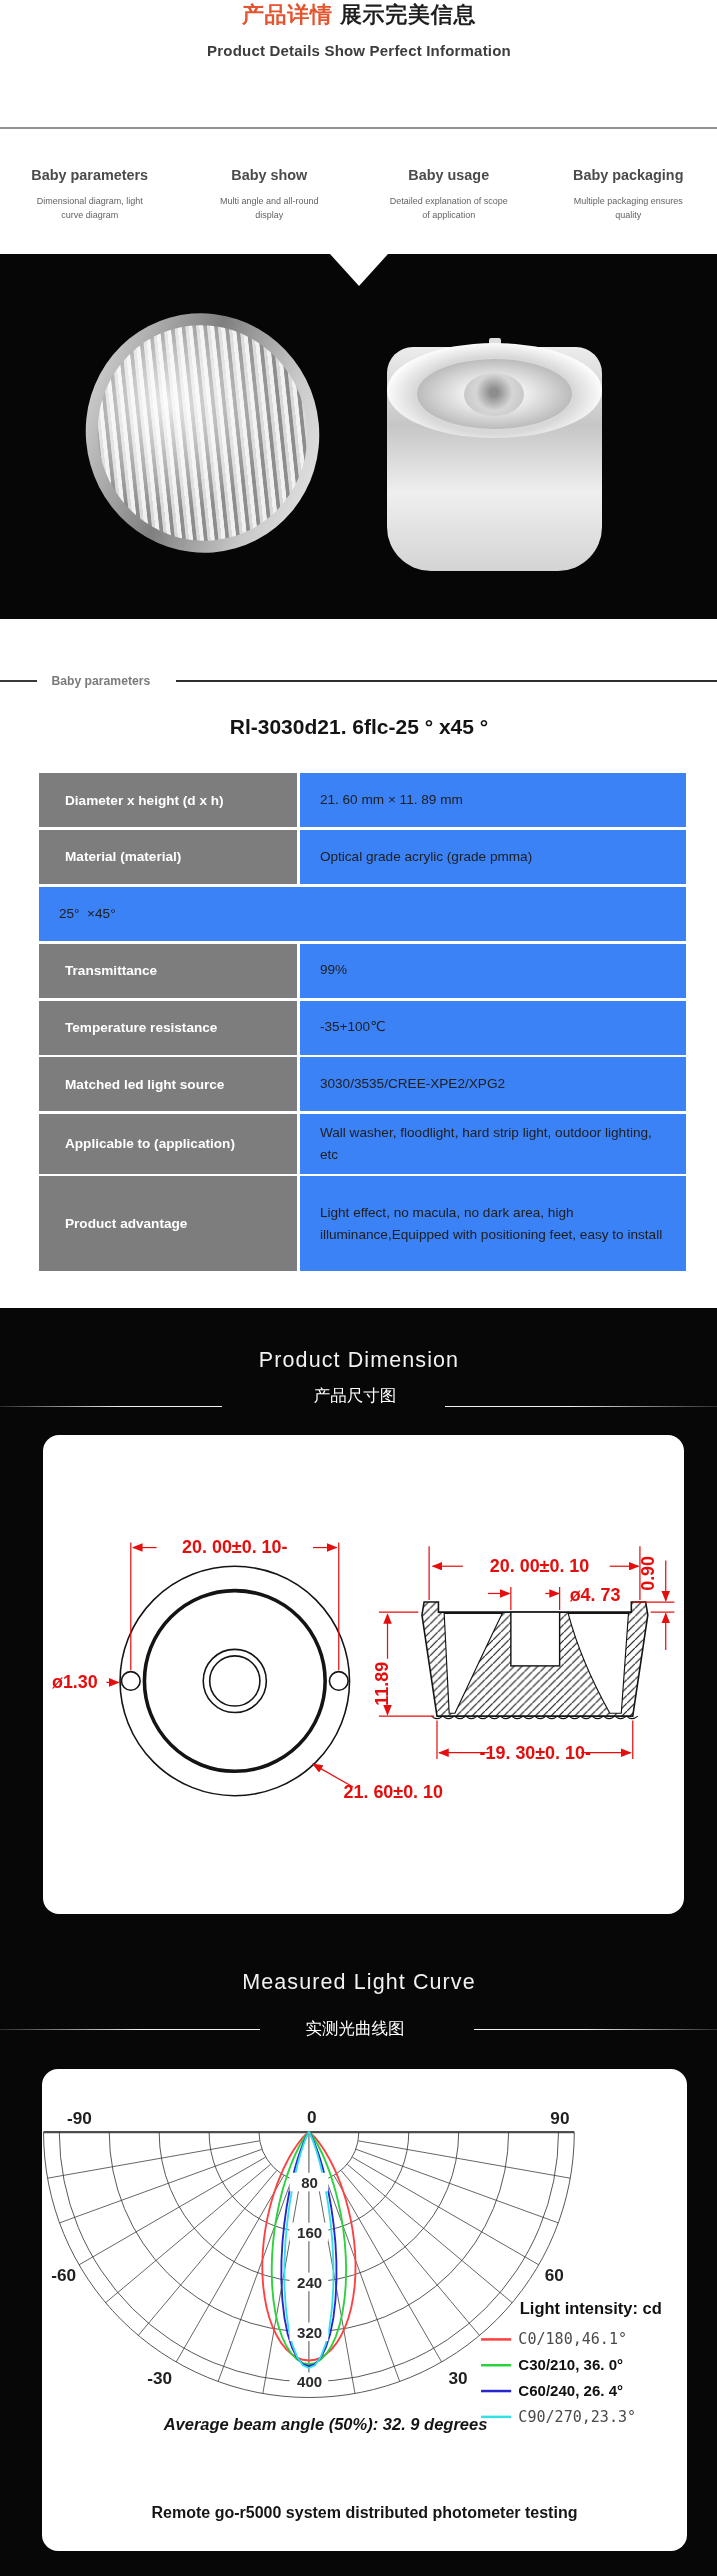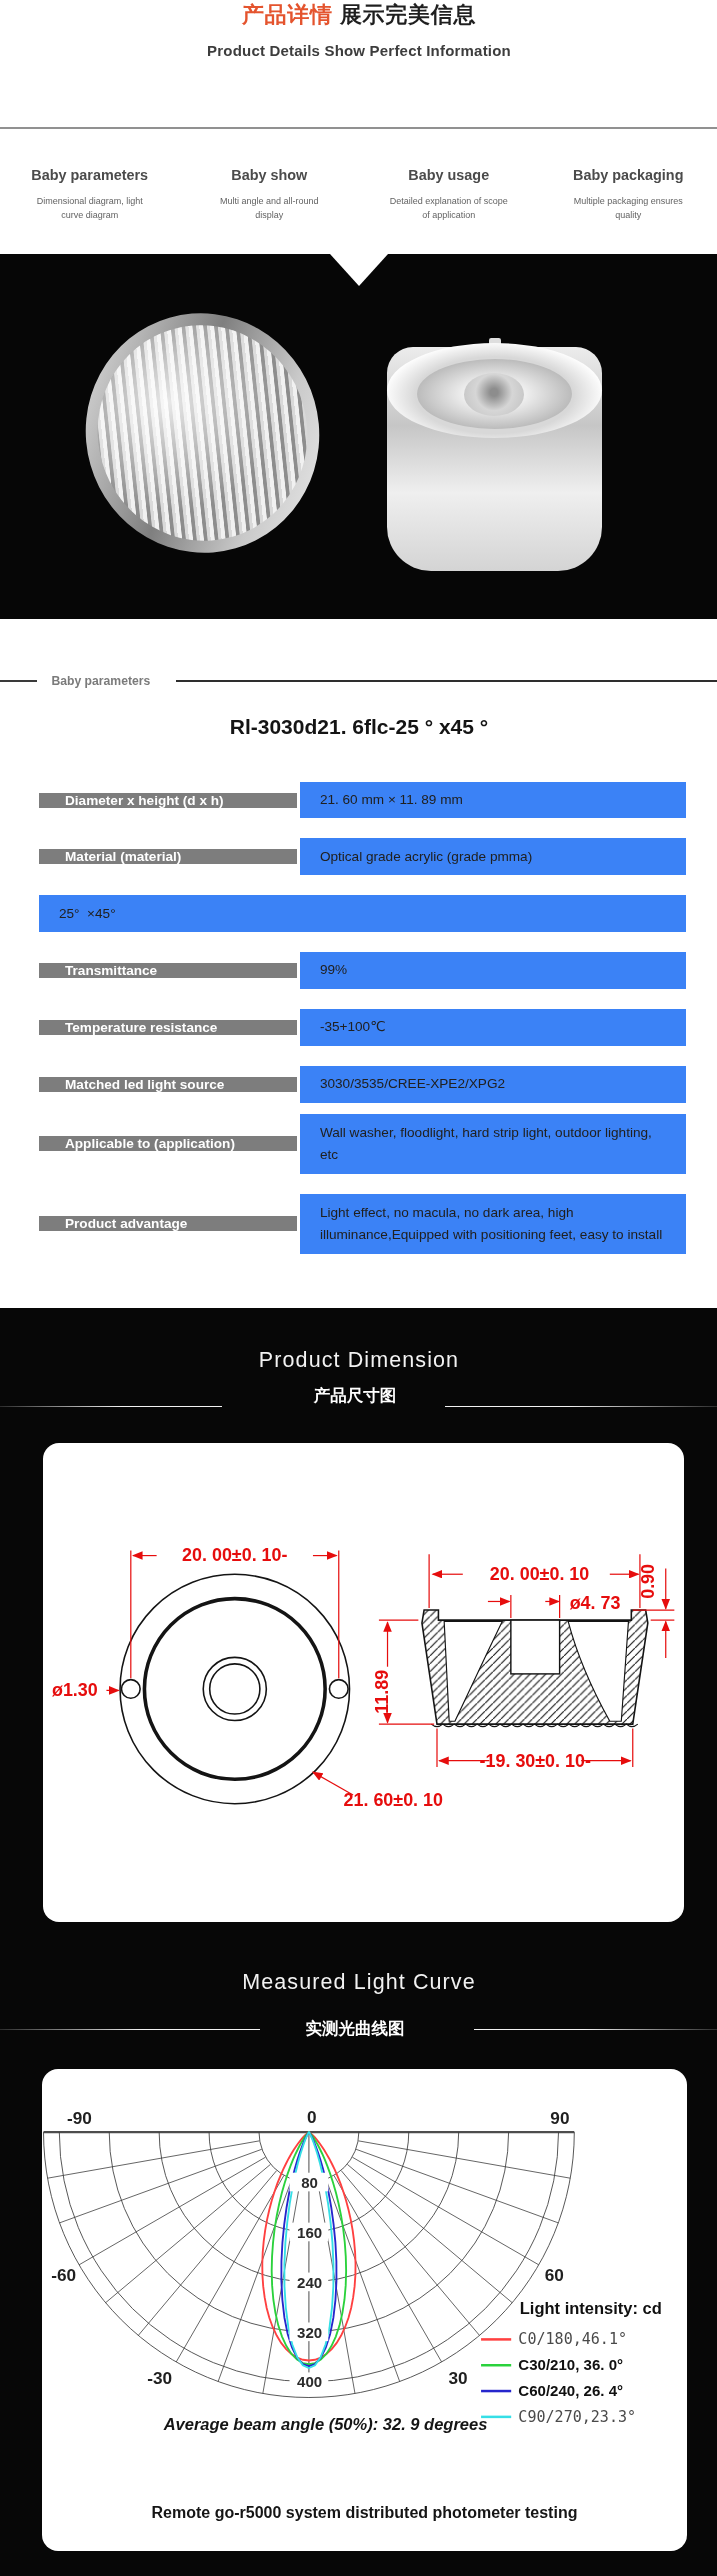--- a/index.html
+++ b/index.html
@@ -50,38 +50,38 @@
   #params-top { height:154px; }
   .sec-label-row { display:flex; align-items:center; padding-top:55px; }
   .sec-dash { width:37px; height:1.4px; background:#3a3a3a; }
   .sec-label-text { margin:0 26px 0 14.4px; font-size:12.2px; font-weight:bold; color:#7b7b7b; }
   .sec-line { flex:1; height:1.4px; background:#2e2e2e; }
   .prod-title { margin-top:27px; text-align:center; font-size:21px; font-weight:bold; color:#141414; }
 
   
   #table-wrap { height:535px; }
   .ptable { margin-left:39px; width:647px; display:flex; flex-direction:column; gap:2.9px; }
-  .prow { display:flex; gap:2.9px; min-height:54px;align-items:center; }
+  .prow { display:flex; gap:2.9px; min-height:54px; }
   .prow.tall { min-height:95px; }
   .pkey { width:258px; background:#7d7d7d; color:#ffffff; font-size:13.6px; font-weight:bold;
     display:flex; align-items:center; padding-left:26px; }
   .pval { flex:1; background:#3b82f6; color:#202020; font-size:13.6px; line-height:1.65;
     display:flex; align-items:center; padding:7.2px 17px 7.2px 20px; white-space:pre-wrap; }
 
   
   #black { height:1269px; background:#070707; }
   .bk-title-en { position:absolute; left:0; right:0; text-align:center; color:#f2f2f2;
     font-size:21.5px; font-weight:300; letter-spacing:1.1px; }
   .bk-title-cn { position:absolute; left:0; right:8px; text-align:center; color:#ffffff;
-    font-size:16.5px; font-weight:bold; }
+    font-size:16.5px; font-weight:normal; }
   .bk-line { position:absolute; height:1.4px; }
   .bk-line.l { left:0; background:linear-gradient(90deg, rgba(255,255,255,.15), rgba(255,255,255,.95) 55%); }
   .bk-line.r { right:0; background:linear-gradient(270deg, rgba(255,255,255,.15), rgba(255,255,255,.95) 55%); }
   .card { position:absolute; background:#ffffff; border-radius:16px; }
-  #card-dim  { top:135px;  left:43px; width:641px; height:479px; }
+  #card-dim  { top:127px;  left:43px; width:641px; height:479px; }
   #card-curve{ top:761px; left:42px; width:645px; height:482px; }
 
   svg text { font-family:"Liberation Sans","DejaVu Sans",sans-serif; }
   .dim-red { fill:#e60d0d; font-size:25px; font-weight:600; }
   .pc-num { font-size:21px; font-weight:bold; fill:#2b2b2b; }
   .pc-ang { font-size:24px; font-weight:bold; fill:#1f1f1f; }
   .pc-leg-title { font-size:23px; font-weight:600; fill:#101010; }
   .pc-leg { font-size:21px; font-weight:600; fill:#101010; }
   .pc-leg.mono { font-family:"DejaVu Sans Mono",monospace; font-weight:normal; fill:#4a4a4a; }
   .note { position:absolute; left:0; width:100%; text-align:center; color:#151515; font-weight:600; }

